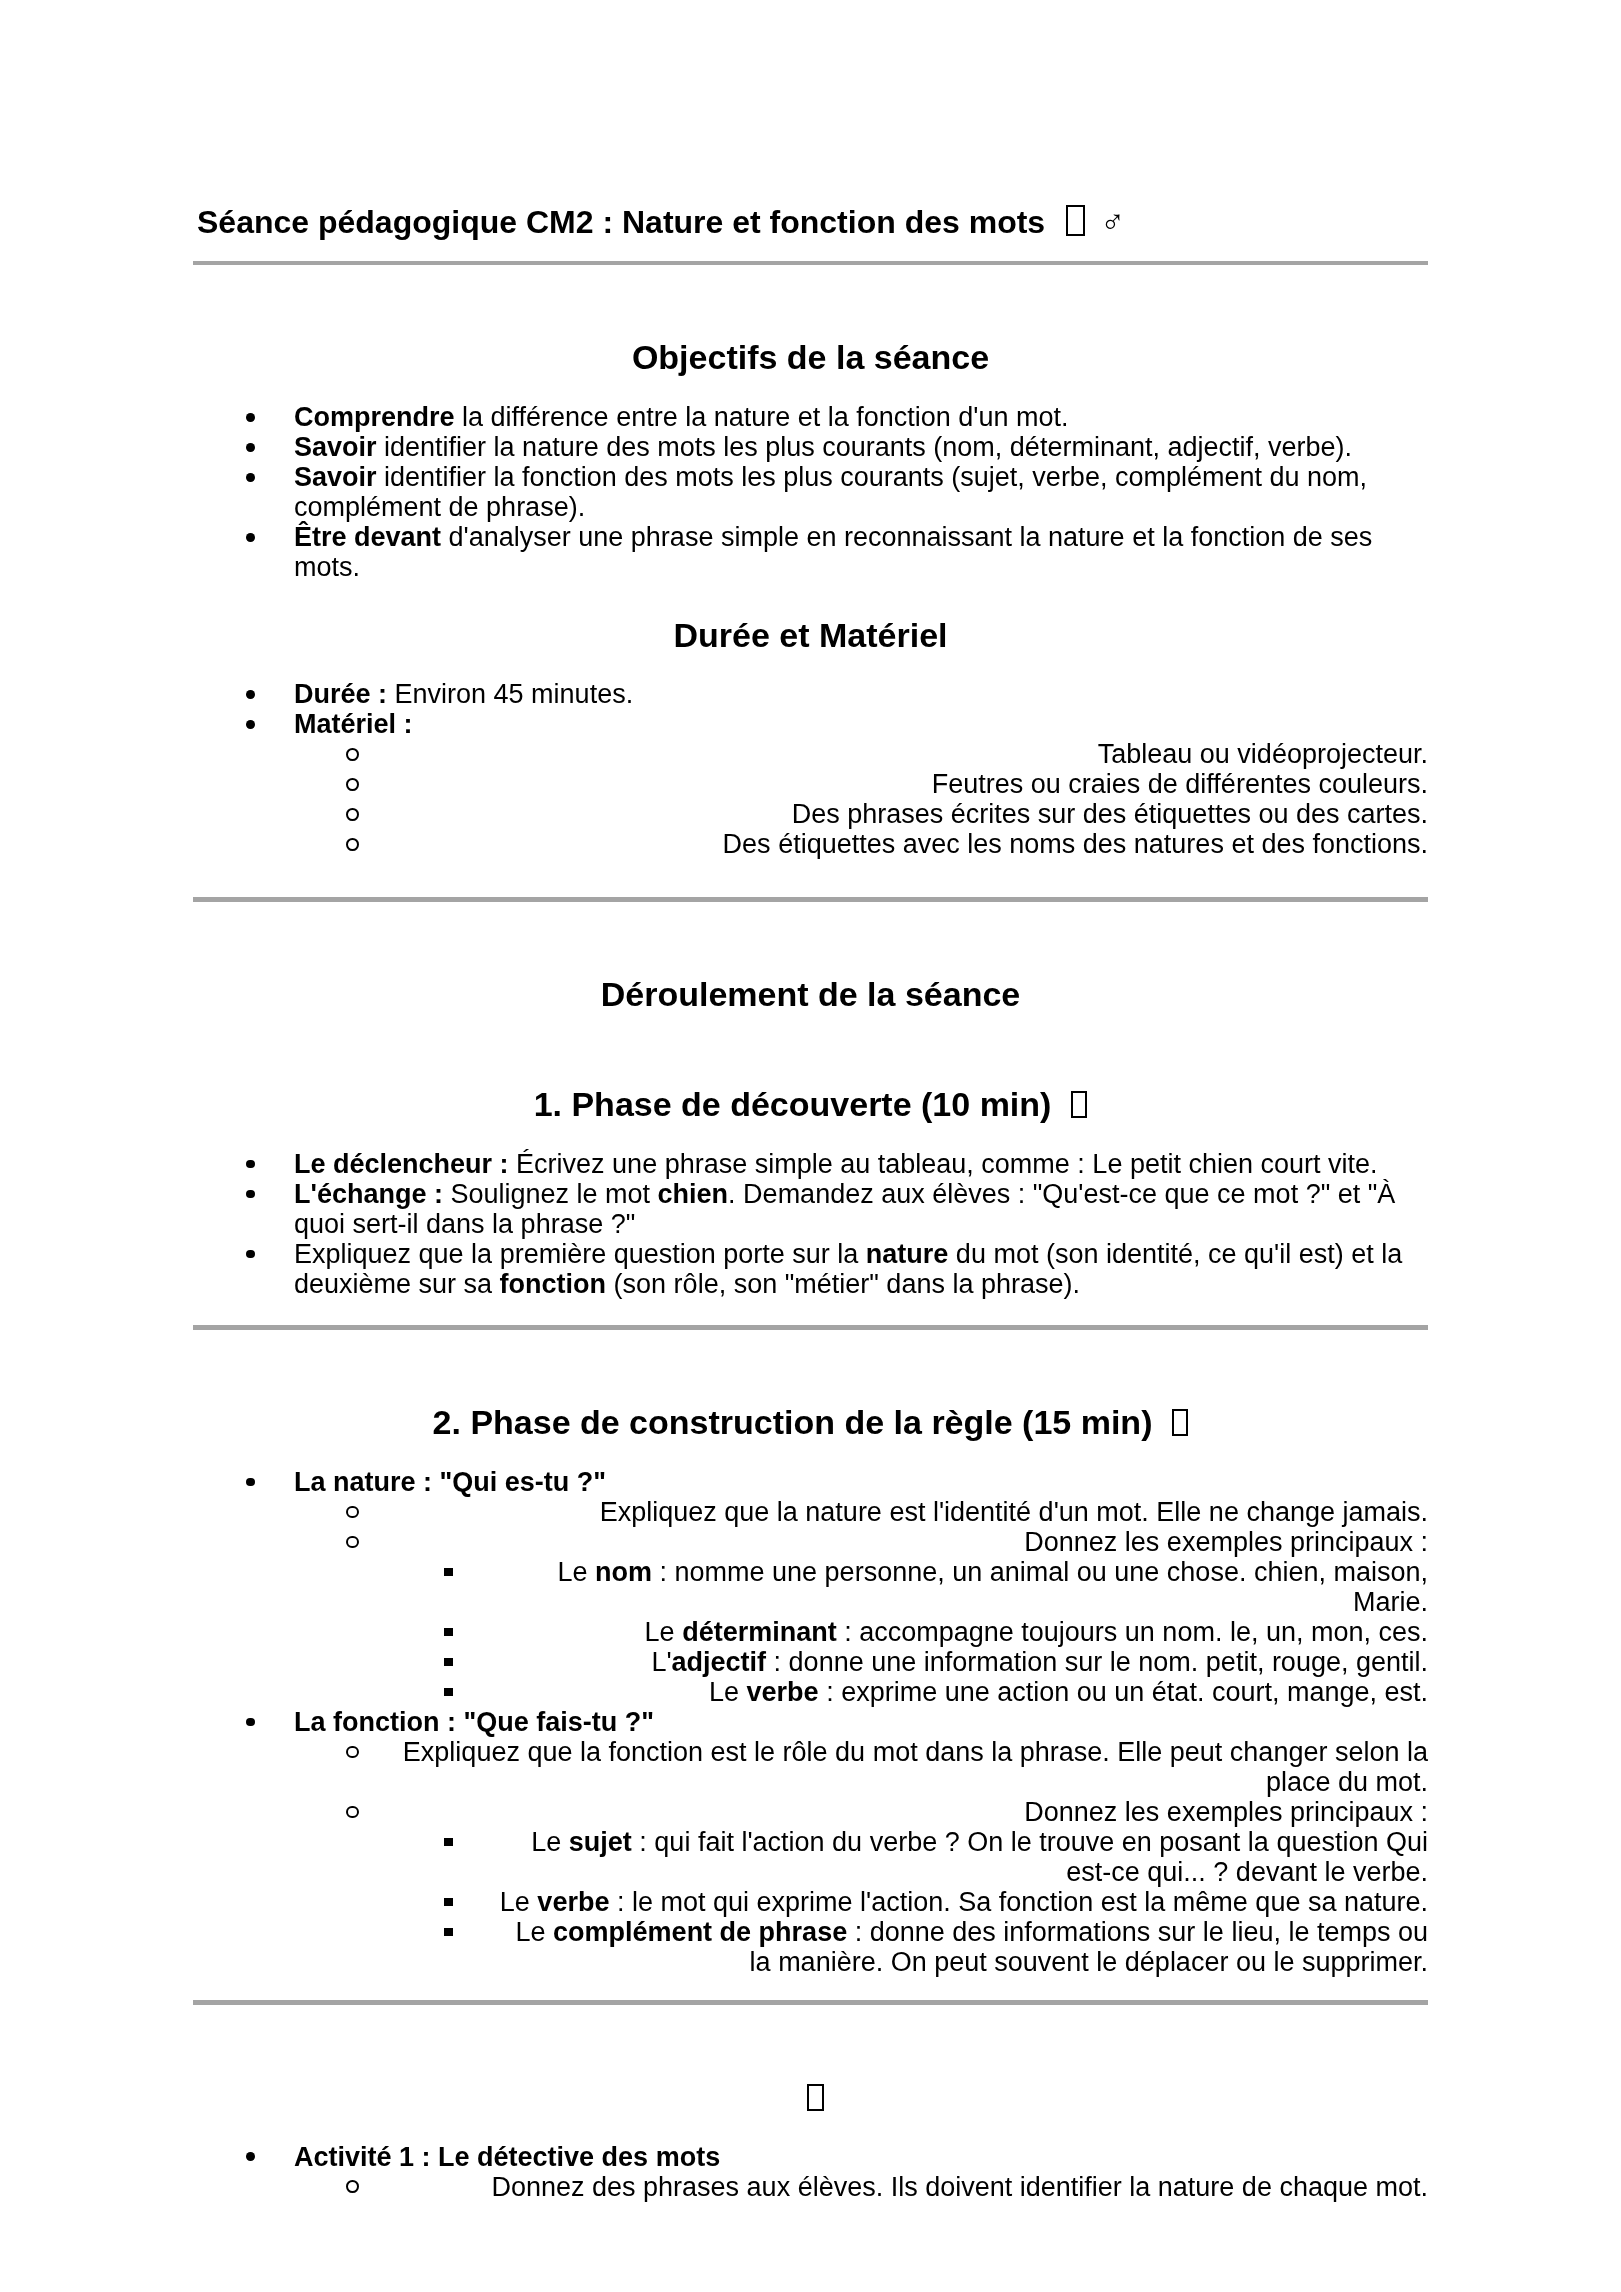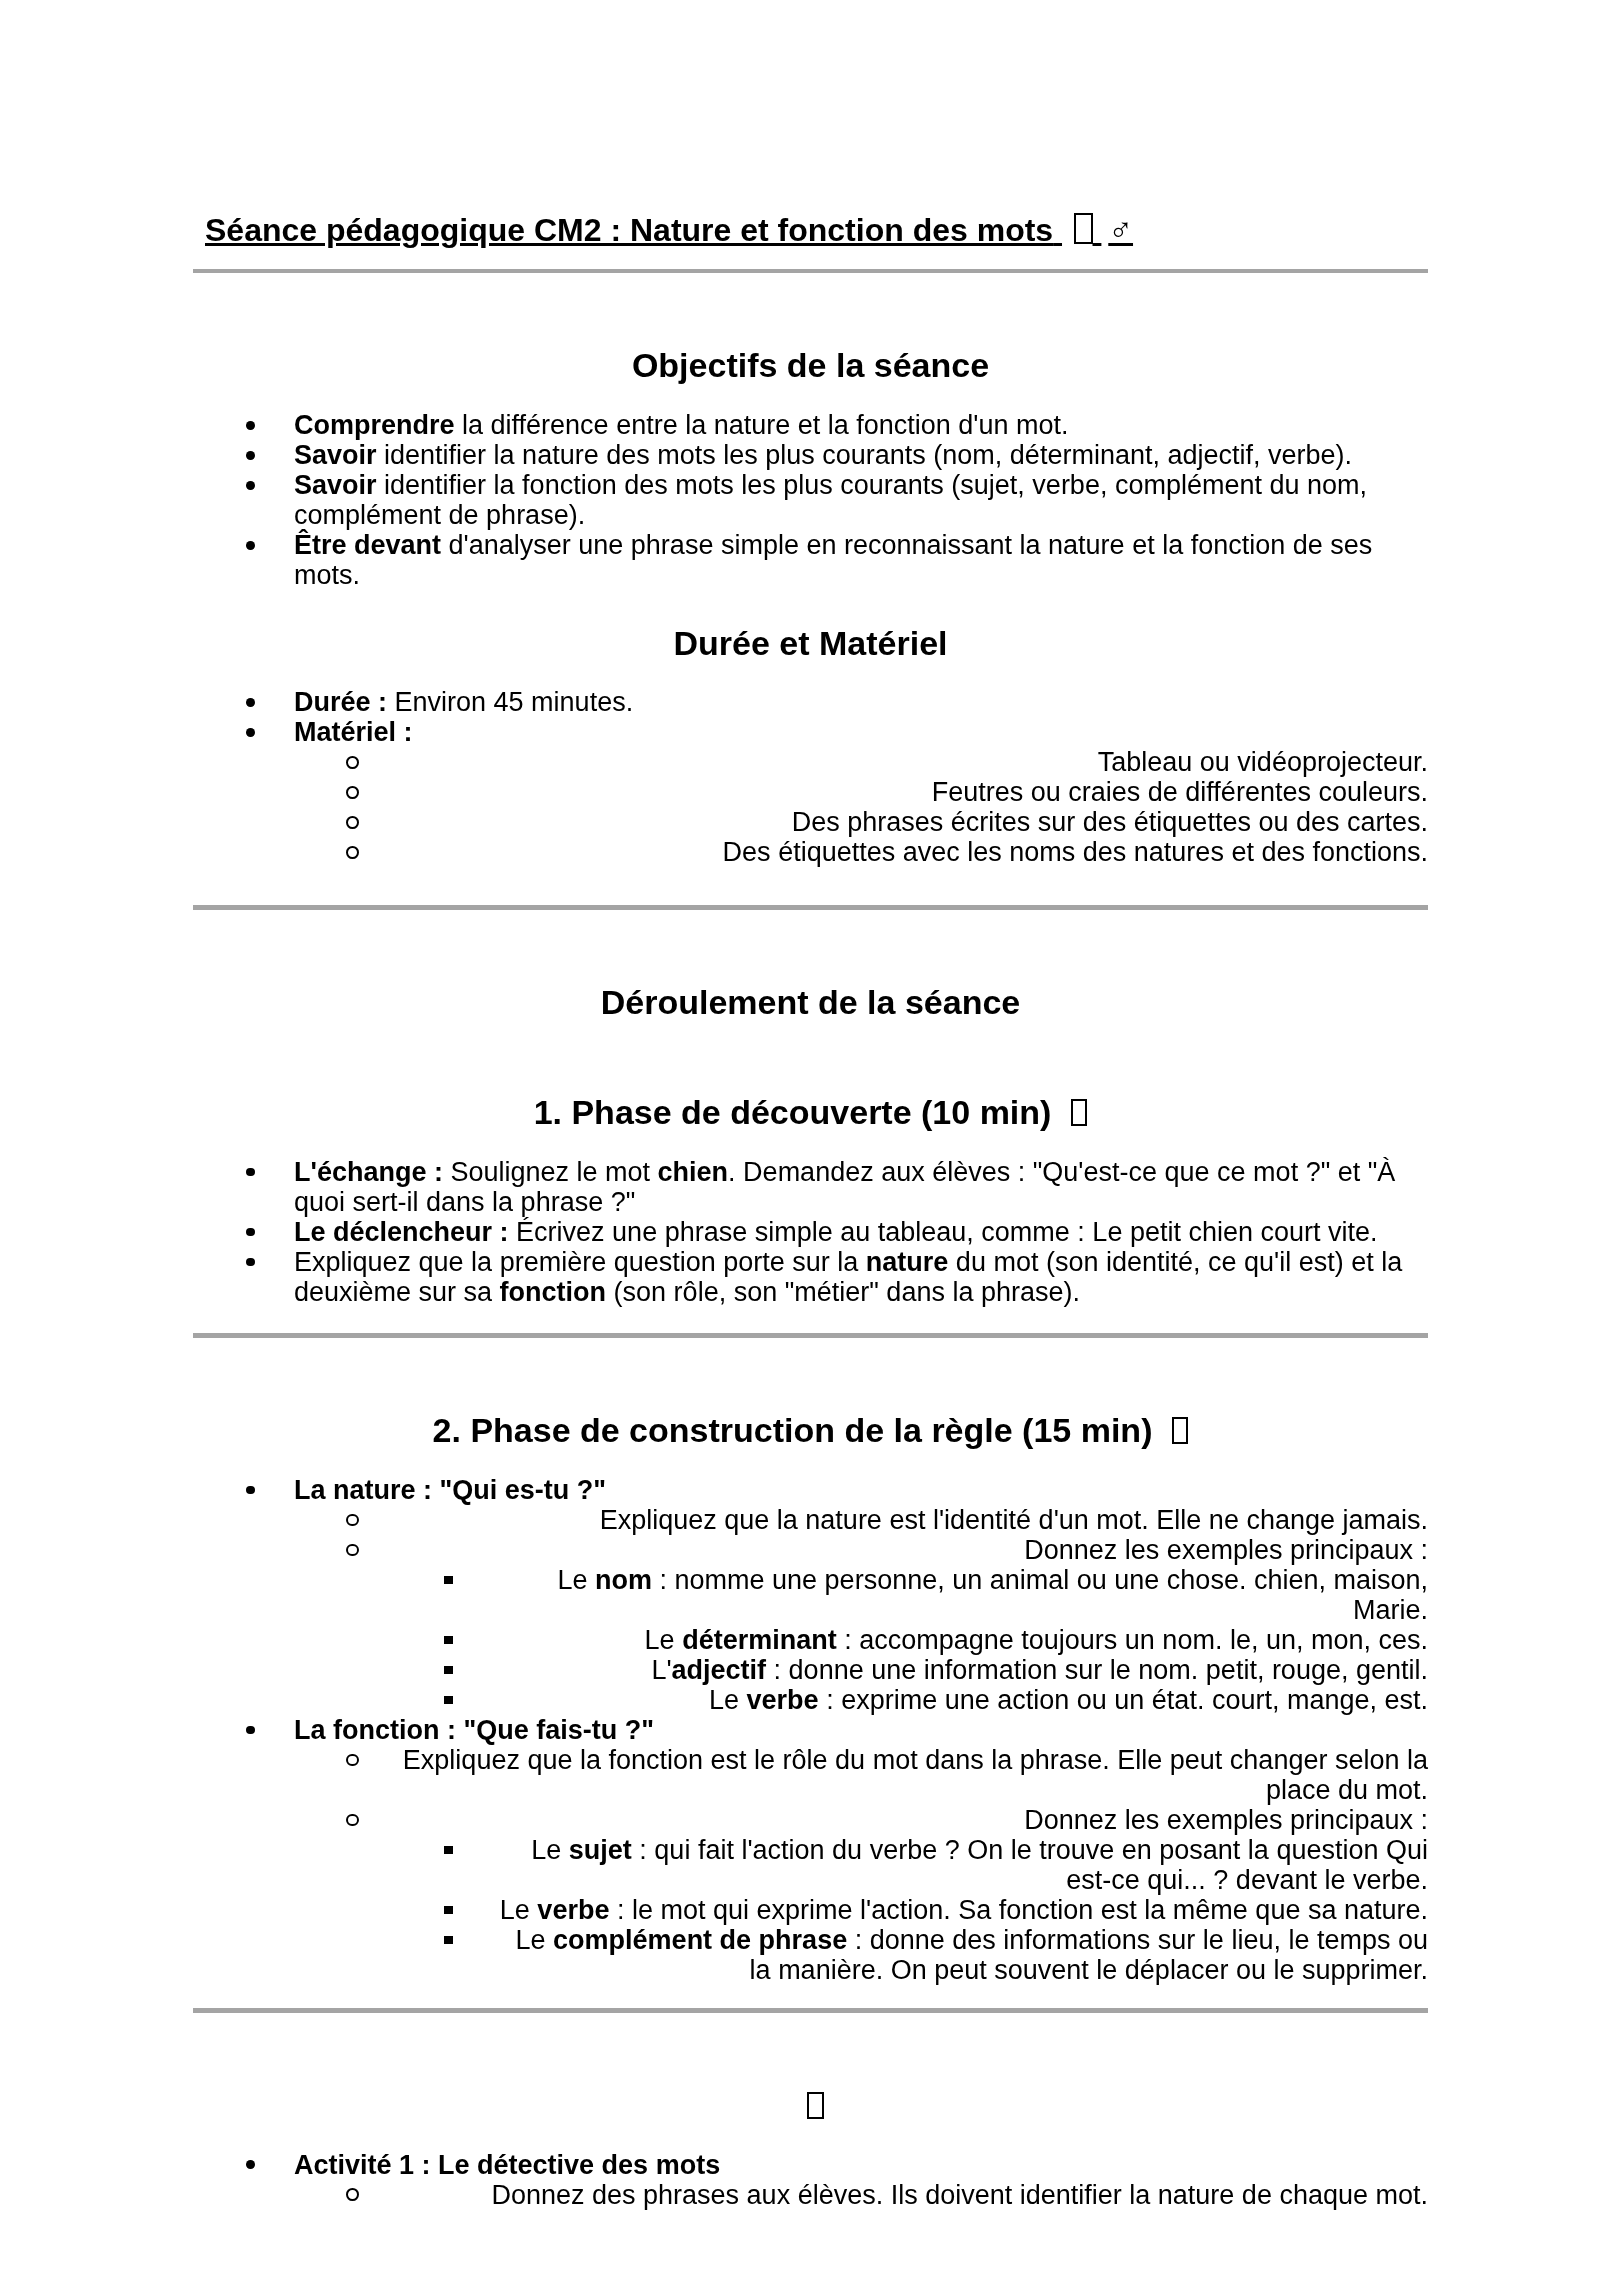--- a/index.html
+++ b/index.html
@@ -8,25 +8,24 @@
     box-sizing: border-box;
     width: 1621px;
     height: 2293px;
     background: #ffffff;
     padding: 197px 193px 39px 193px;
     overflow: hidden;
     font-family: "Liberation Sans", sans-serif;
     color: #000000;
   }
   h1.doc-title {
-    margin: 12px;
+    margin: 4px;
     font-size: 32px;
     line-height: 41px;
     font-weight: 700;
-    text-decoration: underline;
   }
   .male-sign {
     font-weight: 400;
     font-size: 33px;
     margin-left: 6.9px;
   }
   .tofu {
     display: inline-block;
     width: 14.7px;
     height: 26.5px;
@@ -141,22 +140,22 @@
 
   <h2 class="sec">
     <span>Déroulement de la séance</span>
   </h2>
 
   <h2 class="sec after-heading">
     <span>1. Phase de découverte (10 min)</span>
     <span class="tofu-sm"></span>
   </h2>
   <ul class="lst l1">
+    <li><span><b>Le déclencheur :</b><span> Écrivez une phrase simple au tableau, comme : Le petit chien court vite.</span></span></li>
     <li><span><b>L'échange :</b><span> Soulignez le mot </span><b>chien</b><span>. Demandez aux élèves : "Qu'est-ce que ce mot ?" et "À quoi sert-il dans la phrase ?"</span></span></li>
-    <li><span><b>Le déclencheur :</b><span> Écrivez une phrase simple au tableau, comme : Le petit chien court vite.</span></span></li>
     <li><span><span>Expliquez que la première question porte sur la </span><b>nature</b><span> du mot (son identité, ce qu'il est) et la deuxième sur sa </span><b>fonction</b><span> (son rôle, son "métier" dans la phrase).</span></span></li>
   </ul>
 
   <hr class="divider mt27">
 
   <h2 class="sec">
     <span>2. Phase de construction de la règle (15 min)</span>
     <span class="tofu-sm"></span>
   </h2>
   <ul class="lst l1">

